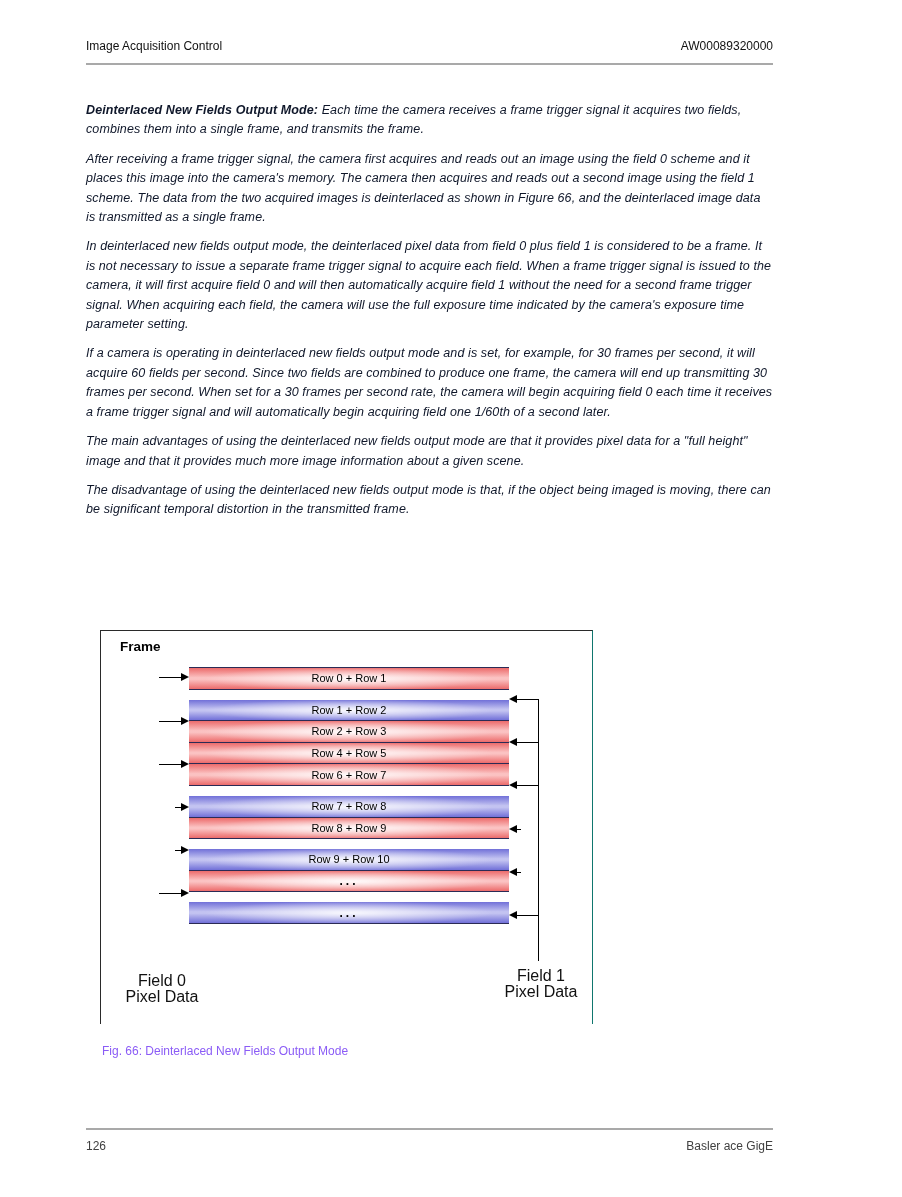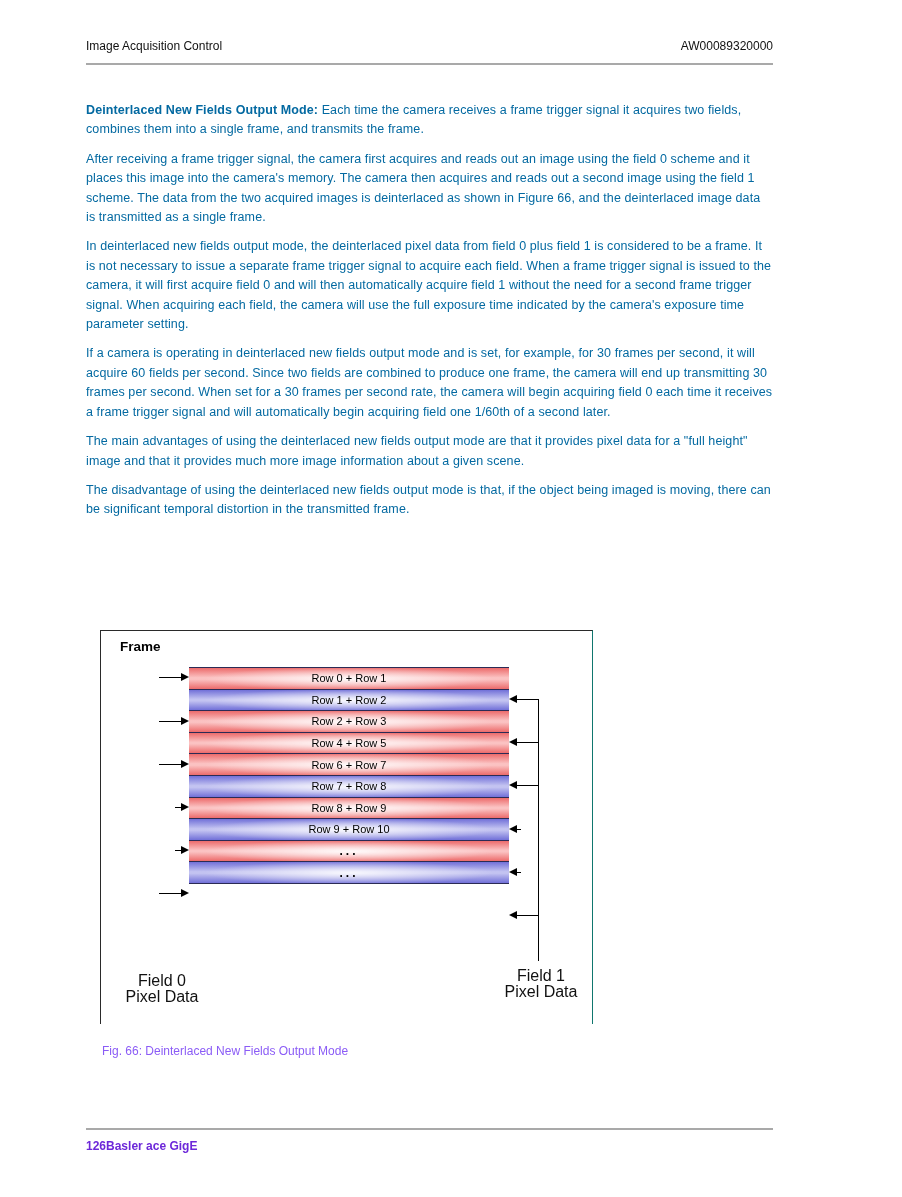--- a/index.html
+++ b/index.html
@@ -14,27 +14,27 @@
   
   .running-head{
     position:absolute;left:86px;top:39px;width:687px;
     display:flex;justify-content:space-between;
     font-size:12px;color:#111;align-items:center;
   }
   .head-rule{position:absolute;left:86px;top:63px;width:687px;height:2px;background:#a9a9a9;}
   .foot-rule{position:absolute;left:86px;top:1128px;width:687px;height:2px;background:#a9a9a9;}
   .running-foot{
     position:absolute;left:86px;top:1139px;width:687px;
-    display:flex;
-    font-size:12px;color:#6d28d9;font-weight:bold;
+    display:flex;justify-content:space-between;
+    font-size:12px;color:#404040;
   }
   
   .bodytext{
     position:absolute;left:86px;top:101px;width:687px;
-    font-size:12.5px;line-height:19.4px;letter-spacing:0.1px;color:#0369a1;
+    font-size:12.5px;line-height:19.4px;letter-spacing:0.1px;color:#0f172a;font-style:italic;
   }
   .bodytext p{margin:0 0 10px 0;}
   .bodytext b{letter-spacing:0.1px;}
   
   .figure-box{
     position:absolute;left:100px;top:630px;width:493px;height:394px;
     border-top:1px solid #2a2a2a;border-left:1px solid #2a2a2a;border-right:1px solid #0f766e;
     box-sizing:border-box;
   }
   .frame-label{position:absolute;left:19px;top:8px;font-size:13.5px;font-weight:bold;color:#000;}
@@ -50,20 +50,21 @@
   }
   .bar.f0{
     background:
       radial-gradient(ellipse 58% 72% at 50% 52%, rgba(255,255,255,0.92) 0%, rgba(255,255,255,0) 78%),
       linear-gradient(to bottom, var(--field0-edge) 0%, var(--field0-light) 46%, var(--field0-light) 54%, var(--field0-edge) 100%);
   }
   .bar.f1{
     background:
       radial-gradient(ellipse 58% 72% at 50% 52%, rgba(255,255,255,0.88) 0%, rgba(255,255,255,0) 78%),
       linear-gradient(to bottom, var(--field1-edge) 0%, var(--field1-light) 46%, var(--field1-light) 54%, var(--field1-edge) 100%);
+    margin-top: 10px;
   }
   .bar.ellipsis span{font-weight:bold;letter-spacing:3px;font-size:12px;}
   
   .arrow{position:absolute;height:9px;}
   .arrow .shaft{position:absolute;top:4px;height:1px;background:#000;}
   .arrow .head{position:absolute;top:0;width:0;height:0;border-top:4.5px solid transparent;border-bottom:4.5px solid transparent;}
   .arrow.right .shaft{left:0;right:6px;}
   .arrow.right .head{right:0;border-left:8px solid #000;}
   .arrow.left .shaft{left:7px;right:0;}
   .arrow.left .head{left:0;border-right:8px solid #000;}

